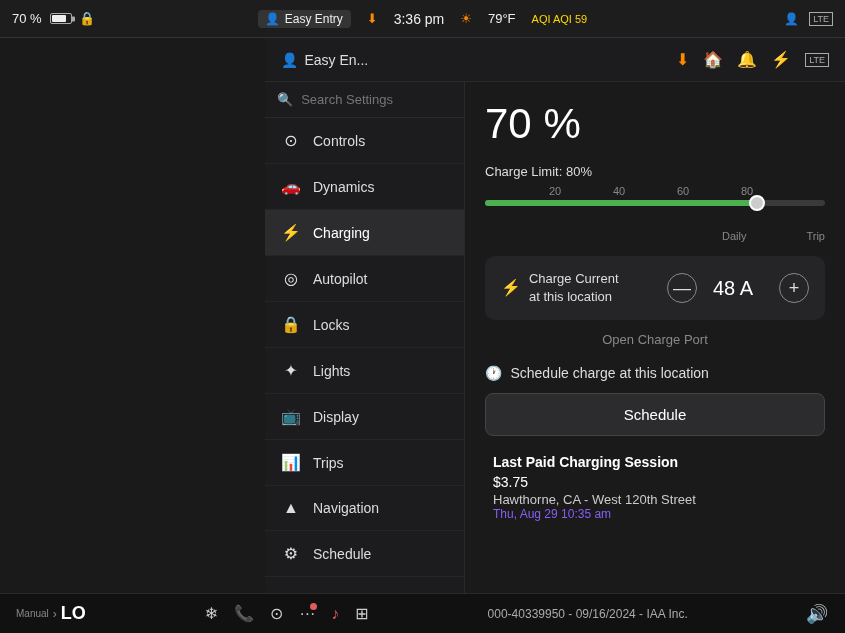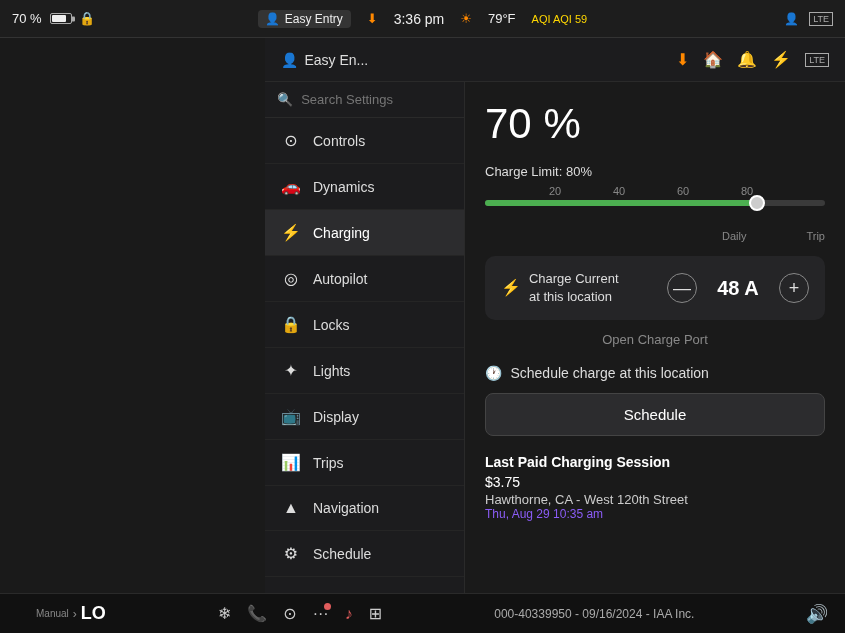--- a/index.html
+++ b/index.html
@@ -252,24 +252,24 @@
       background: none;
       color: #ddd;
       font-size: 18px;
       cursor: pointer;
       display: flex;
       align-items: center;
       justify-content: center;
     }
     .stepper-value {
       font-size: 20px;
-      font-weight: 700;
+      font-weight: 400;
       color: #fff;
       min-width: 50px;
-      text-align: center;
+      text-align: left;
     }
 
     .open-charge-port {
       text-align: center;
       font-size: 13px;
       color: #888;
       margin-bottom: 18px;
       cursor: pointer;
     }
 
@@ -291,20 +291,21 @@
       font-size: 15px;
       padding: 12px;
       cursor: pointer;
       margin-bottom: 18px;
       text-align: center;
     }
 
     .last-charging-section {
       font-size: 14px;
       color: #fff;
+      margin-left: 8px;
     }
     .last-charging-section .title {
       font-weight: 600;
       margin-bottom: 4px;
       font-size: 14px;
     }
     .last-charging-section .amount {
       font-size: 14px;
       margin-bottom: 2px;
     }
@@ -354,21 +355,20 @@
       border-radius: 50%;
     }
 
     
     .gear-display {
       display: flex;
       align-items: center;
       gap: 4px;
       font-size: 12px;
       color: #aaa;
-      margin-left: 20px;
     }
     .gear-lo {
       font-size: 18px;
       font-weight: 700;
       color: #fff;
     }
 
     .content-wrapper {
       position: absolute;
       top: 82px;

